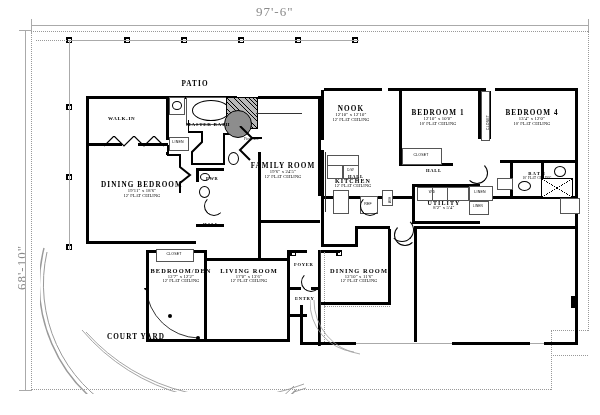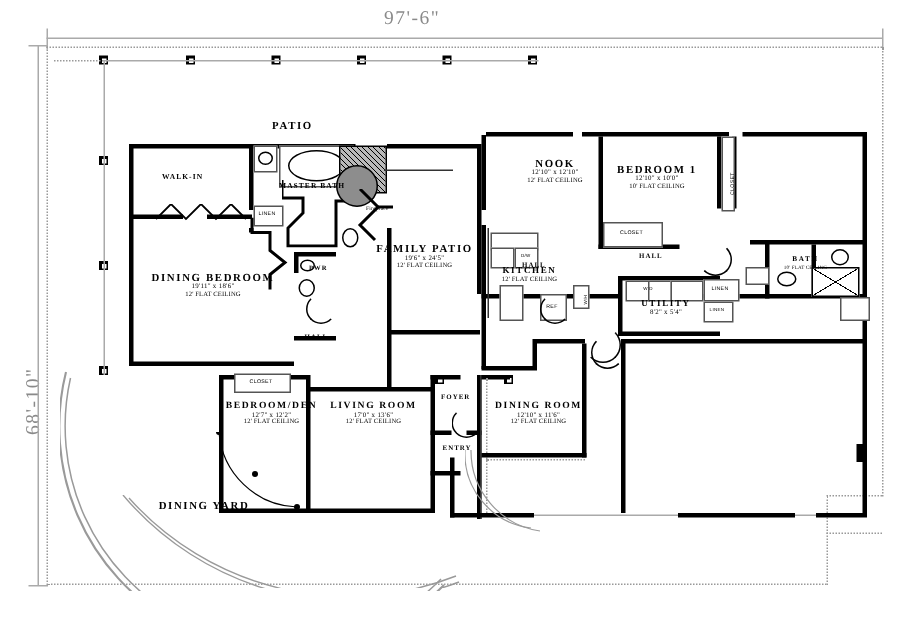--- a/index.html
+++ b/index.html
@@ -287,37 +287,42 @@
 
   <div class="tiny2" style="left:186px;top:122px;font-size:5px;">MASTER BATH</div>
 
   <div class="lbl" style="left:98px;top:182px;width:88px;">
     <span class="nm">DINING BEDROOM</span>
     <span class="dm">19'11"  x  18'6"</span>
     <span class="cl">12' FLAT CEILING</span>
   </div>
 
   <div class="lbl" style="left:244px;top:163px;width:78px;">
-    <span class="nm">FAMILY PATIO</span>
+    <span class="nm">FAMILY ROOM</span>
     <span class="dm">19'6"  x  24'5"</span>
     <span class="cl">12' FLAT CEILING</span>
   </div>
 
-  <div class="lbl" style="left:339px;top:106px;width:62px;">
+  <div class="lbl" style="left:320px;top:106px;width:62px;">
     <span class="nm">NOOK</span>
     <span class="dm">12'10"  x  12'10"</span>
     <span class="cl">12' FLAT CEILING</span>
   </div>
 
   <div class="lbl" style="left:400px;top:110px;width:76px;">
     <span class="nm">BEDROOM 1</span>
     <span class="dm">12'10"  x  10'0"</span>
     <span class="cl">10' FLAT CEILING</span>
   </div>
 
+  <div class="lbl" style="left:494px;top:110px;width:76px;">
+    <span class="nm">BEDROOM 4</span>
+    <span class="dm">13'4"  x  12'0"</span>
+    <span class="cl">10' FLAT CEILING</span>
+  </div>
 
   <div class="lbl" style="left:326px;top:178px;width:54px;">
     <span class="nm" style="font-size:6px;">KITCHEN</span>
     <span class="cl">12' FLAT CEILING</span>
   </div>
 
   <div class="lbl" style="left:418px;top:200px;width:52px;">
     <span class="nm" style="font-size:6px;">UTILITY</span>
     <span class="dm">8'2"  x  5'4"</span>
   </div>
@@ -340,19 +345,19 @@
   </div>
 
   <div class="lbl" style="left:328px;top:268px;width:62px;">
     <span class="nm" style="font-size:6.4px;">DINING ROOM</span>
     <span class="dm">12'10"  x  11'6"</span>
     <span class="cl">12' FLAT CEILING</span>
   </div>
 
 
   <div class="lbl" style="left:98px;top:334px;width:76px;">
-    <span class="nm">DINING YARD</span>
+    <span class="nm">COURT YARD</span>
   </div>
 
   <div class="tiny2" style="left:294px;top:262px;font-size:4.6px;">FOYER</div>
   <div class="tiny2" style="left:295px;top:296px;font-size:4.6px;">ENTRY</div>
 
 </div>
 
 </body></html>

